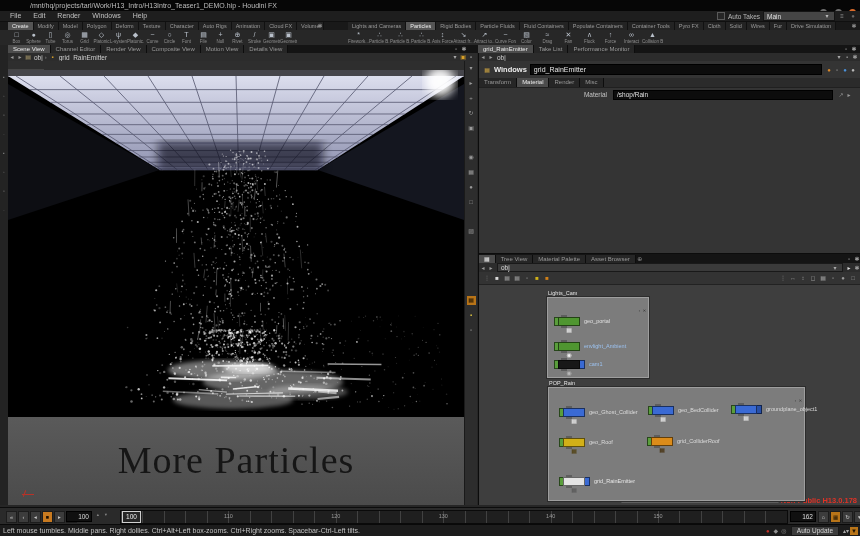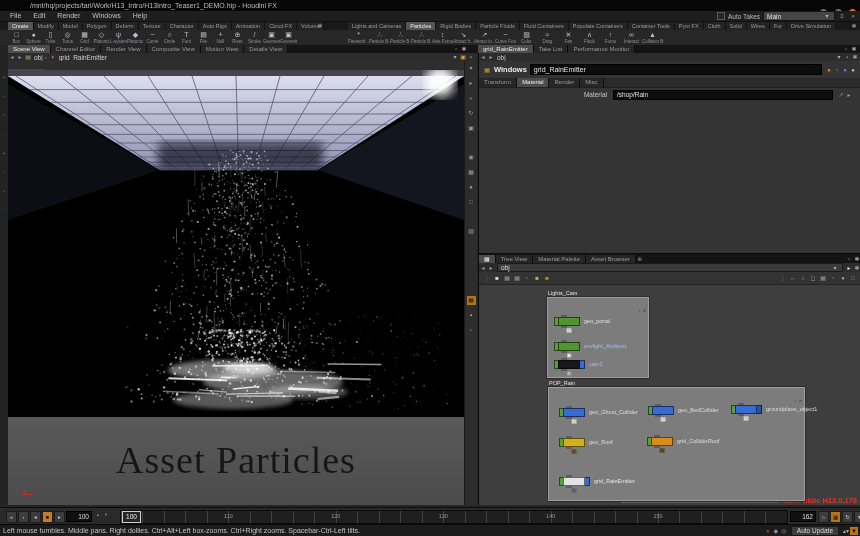--- a/index.html
+++ b/index.html
@@ -2092,21 +2092,21 @@
             <line x1="154.8307214374654" y1="321.22605623677373" x2="210.28243969078176" y2="323.9249922600575" stroke="#fff" stroke-width="1.7" opacity="0.40"></line>
           </g>
           <ellipse cx="215" cy="300" rx="55" ry="10" fill="#fff" opacity="0.45" filter="url(#bl2)"></ellipse>
           <ellipse cx="265" cy="312" rx="70" ry="12" fill="#fff" opacity="0.4" filter="url(#bl2)"></ellipse>
           <ellipse cx="225" cy="330" rx="60" ry="9" fill="#fff" opacity="0.35" filter="url(#bl2)"></ellipse>
           <ellipse cx="300" cy="322" rx="40" ry="7" fill="#fff" opacity="0.3" filter="url(#bl2)"></ellipse>
           <ellipse cx="240" cy="298" rx="25" ry="5" fill="#fff" opacity="0.7" filter="url(#bl2)"></ellipse>
         </svg>
     </div>
     <div class="vp-card">
-      <span class="card-text">Asset Particles</span>
+      <span class="card-text">More Particles</span>
       <span class="axis">
           <i class="ax1"></i>
           <i class="ax2"></i>
         </span>
     </div>
   </div>
 
   <div class="vp-side">
       <span class="ico">▾</span>
       <span class="ico">▸</span>

